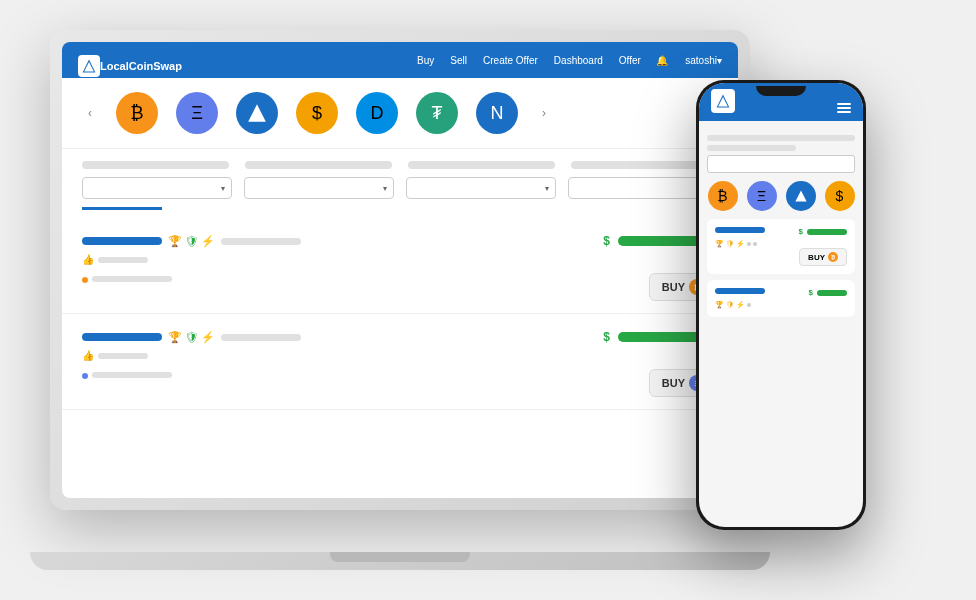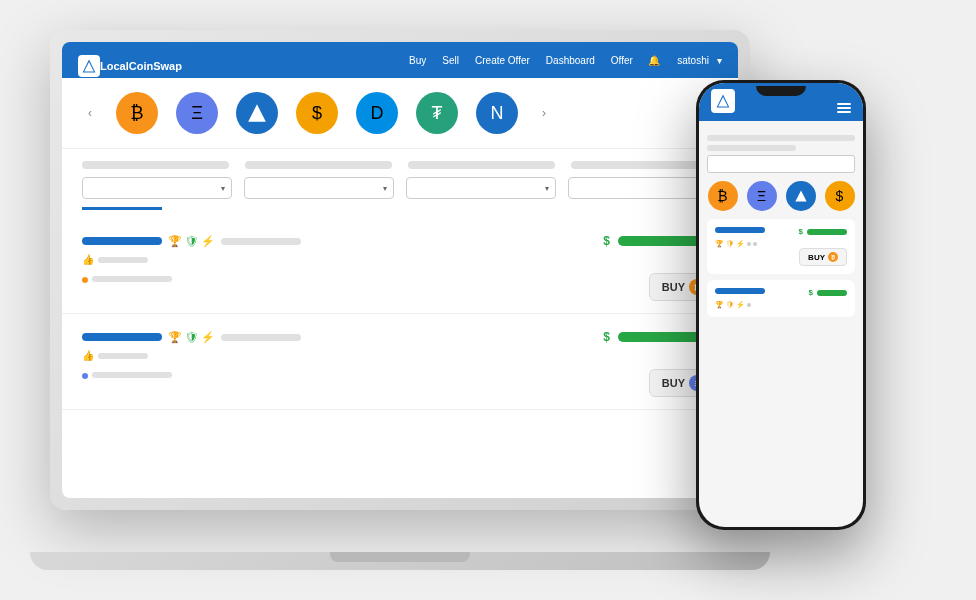--- a/index.html
+++ b/index.html
@@ -116,21 +116,21 @@
     .nav-link {
       color: white;
       font-size: 10px;
       font-weight: 500;
       cursor: pointer;
     }
 
     .nav-user {
       display: flex;
       align-items: center;
-      gap: 8px;
+      gap: 0;
       color: white;
       font-size: 10px;
     }
 
     
     .coin-row {
       display: flex;
       align-items: center;
       padding: 14px 20px;
       gap: 18px;

